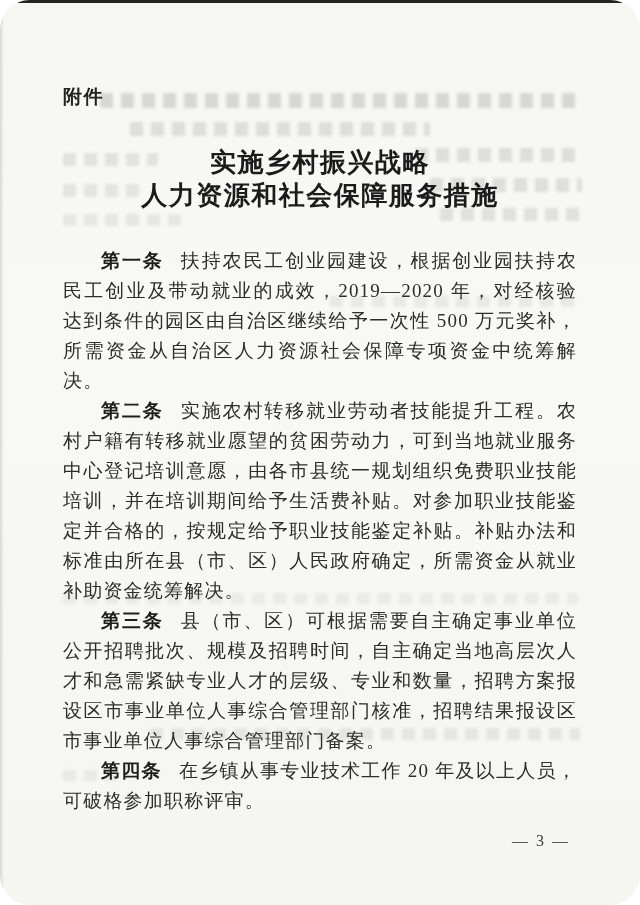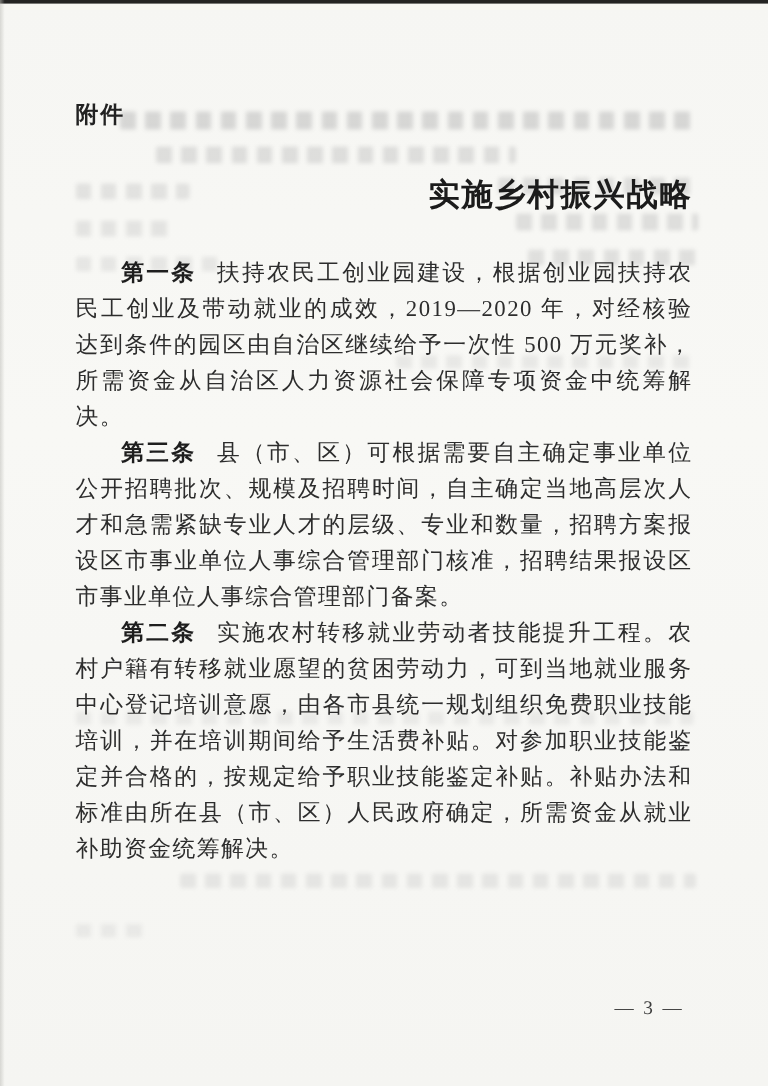--- a/index.html
+++ b/index.html
@@ -9,20 +9,21 @@
   }
   .paper {
     position: relative;
     width: 640px;
     height: 905px;
     background: linear-gradient(180deg, #f6f6f3 0%, #f8f8f5 40%, #f5f5f2 100%);
     overflow: hidden;
     font-family: "Liberation Serif", "DejaVu Serif", serif;
     color: #2b2b2b;
     box-sizing: border-box;
+    border-radius: 30px;
   }
   
   .scan-edge-top {
     position: absolute;
     top: 0; left: 0; right: 0;
     height: 3px;
     background: #232323;
   }
   .scan-edge-left {
     position: absolute;
@@ -48,21 +49,21 @@
   .attachment {
     margin-top: 86px;
     font-size: 19px;
     line-height: 22px;
     font-weight: bold;
     letter-spacing: 1.5px;
     color: #222222;
   }
   .title {
     margin: 38px 0 0 0;
-    text-align: right;
+    text-align: center;
     font-size: 26px;
     line-height: 33px;
     font-weight: bold;
     letter-spacing: 1.5px;
     color: #1b1b1b;
   }
   .title .title-line { display: block; }
   .body-text {
     margin-top: 34px;
   }
@@ -109,36 +110,40 @@
   <div class="ghost" style="left:63px;  top:593px; width:515px; height:11px; opacity:.12;"></div>
   <div class="ghost" style="left:150px; top:728px; width:430px; height:12px; opacity:.16;"></div>
   <div class="ghost" style="left:63px;  top:770px; width:60px;  height:11px; opacity:.12;"></div>
 
   <div class="content">
 
     <div class="attachment">附件</div>
 
     <h1 class="title">
       <span class="title-line">实施乡村振兴战略</span>
+      <span class="title-line">人力资源和社会保障服务措施</span>
     </h1>
 
     <div class="body-text">
 
       <p class="article">
         <span class="article-label">第一条</span><span class="article-text">扶持农民工创业园建设，根据创业园扶持农民工创业及带动就业的成效，2019—2020 年，对经核验达到条件的园区由自治区继续给予一次性 500 万元奖补，所需资金从自治区人力资源社会保障专项资金中统筹解决。</span>
       </p>
 
       <p class="article">
+        <span class="article-label">第二条</span><span class="article-text">实施农村转移就业劳动者技能提升工程。农村户籍有转移就业愿望的贫困劳动力，可到当地就业服务中心登记培训意愿，由各市县统一规划组织免费职业技能培训，并在培训期间给予生活费补贴。对参加职业技能鉴定并合格的，按规定给予职业技能鉴定补贴。补贴办法和标准由所在县（市、区）人民政府确定，所需资金从就业补助资金统筹解决。</span>
+      </p>
+
+      <p class="article">
         <span class="article-label">第三条</span><span class="article-text">县（市、区）可根据需要自主确定事业单位公开招聘批次、规模及招聘时间，自主确定当地高层次人才和急需紧缺专业人才的层级、专业和数量，招聘方案报设区市事业单位人事综合管理部门核准，招聘结果报设区市事业单位人事综合管理部门备案。</span>
       </p>
 
       <p class="article">
-        <span class="article-label">第二条</span><span class="article-text">实施农村转移就业劳动者技能提升工程。农村户籍有转移就业愿望的贫困劳动力，可到当地就业服务中心登记培训意愿，由各市县统一规划组织免费职业技能培训，并在培训期间给予生活费补贴。对参加职业技能鉴定并合格的，按规定给予职业技能鉴定补贴。补贴办法和标准由所在县（市、区）人民政府确定，所需资金从就业补助资金统筹解决。</span>
+        <span class="article-label">第四条</span><span class="article-text">在乡镇从事专业技术工作 20 年及以上人员，可破格参加职称评审。</span>
       </p>
-
 
 
     </div>
   </div>
 
   <div class="page-number">— 3 —</div>
 
 </div>
 
 </body></html>

